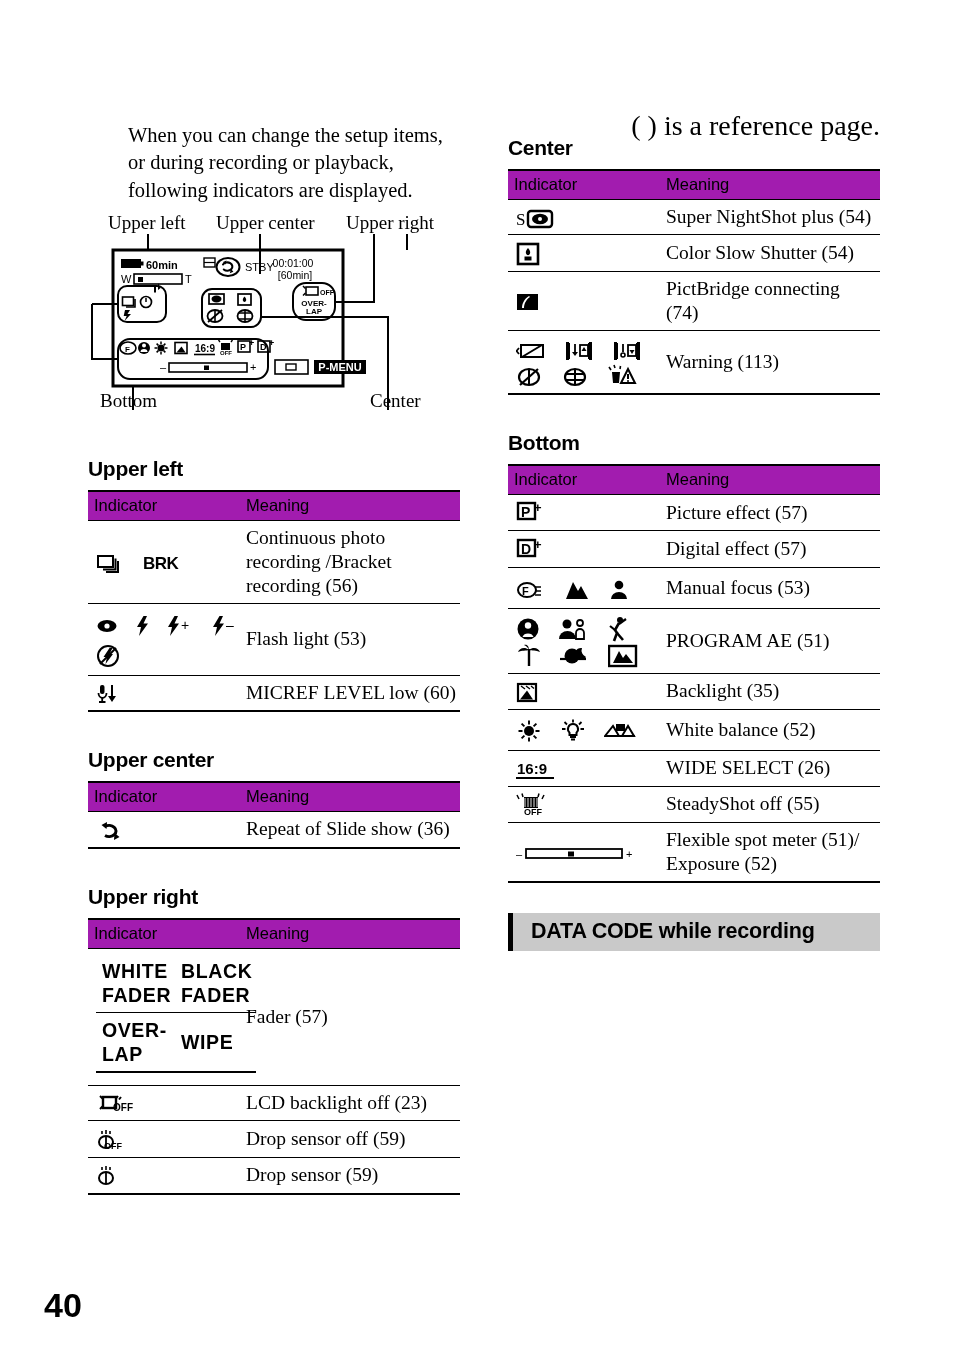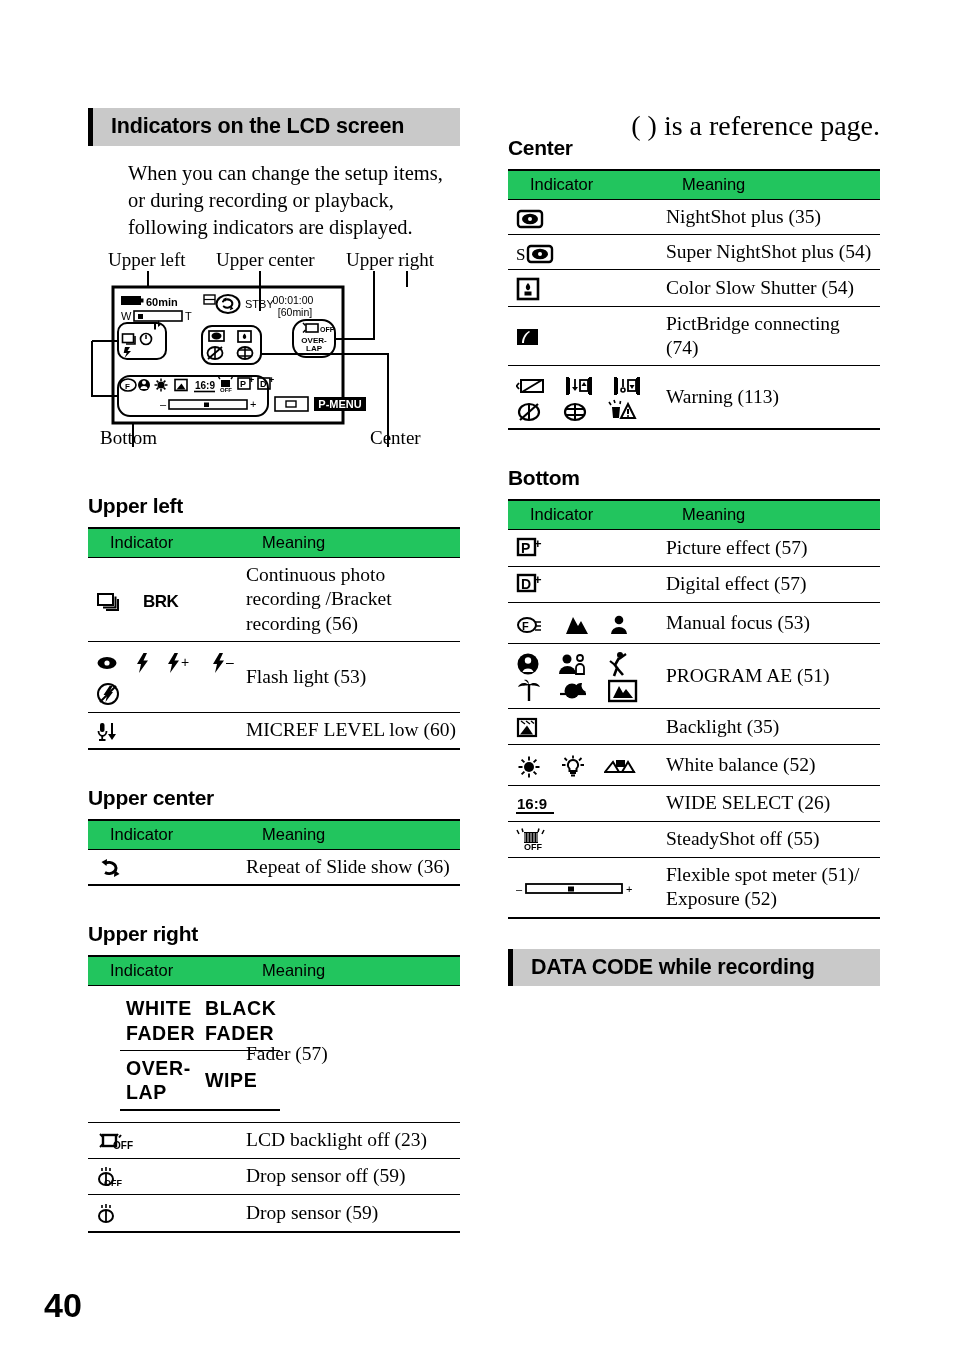--- a/index.html
+++ b/index.html
@@ -65,26 +65,26 @@
   
   table.ind {
     border-collapse: collapse;
     width: 372px;
     table-layout: fixed;
     font-family: "Liberation Serif", serif;
   }
   table.ind col.c1 { width: 152px; }
   table.ind col.c2 { width: 220px; }
   table.ind thead th {
-    background: #22c55e;
+    background: #a21caf;
     font-family: "Liberation Sans", sans-serif;
     font-weight: normal;
     font-size: 16.5px;
     text-align: left;
-    padding: 4px 4px 5px 22px;
+    padding: 4px 4px 5px 6px;
     border-top: 2px solid #000;
     border-bottom: 1px solid #000;
   }
   table.ind td {
     border-bottom: 1px solid #000;
     padding: 5px 4px 5px 6px;
     font-size: 19.5px;
     line-height: 1.24;
     vertical-align: middle;
   }
@@ -107,21 +107,20 @@
   svg.gi { display: block; }
 
   
   .faderlabels {
     font-family: "Liberation Sans", sans-serif;
     font-weight: bold;
     font-size: 10.5px;
     letter-spacing: 0.6px;
     line-height: 1.22;
     display: inline-block;
-    margin-left: 24px;
   }
   .faderlabels table { border-collapse: collapse; }
   .faderlabels td { border: 0; padding: 0 10px 0 0; font-family: inherit; font-size: inherit; font-weight: inherit; line-height: 1.22;}
   .fl-r { text-align: left; }
 
   
   .lcd-wrap {
     position: relative;
     width: 372px;
     height: 215px;
@@ -155,23 +154,20 @@
 </style>
 </head>
 <body>
 
 <div class="page">
 
   <div class="refnote">( ) is a reference page.</div>
 
   <div class="col-left">
 
-    <div class="banner-wrap">
-      <div class="banner">Indicators on the LCD screen</div>
-    </div>
 
     <div class="body-text">When you can change the setup items, or during recording or playback, following indicators are displayed.</div>
 
     <div class="lcd-wrap">
       <div class="lbl" style="left:20px; top:0px;">Upper left</div>
       <div class="lbl" style="left:128px; top:0px;">Upper center</div>
       <div class="lbl" style="left:258px; top:0px;">Upper right</div>
       <div class="lbl" style="left:12px; top:178px;">Bottom</div>
       <div class="lbl" style="left:282px; top:178px;">Center</div>
 
@@ -511,32 +507,20 @@
         <thead>
           <tr>
             <th>Indicator</th>
             <th>Meaning</th>
           </tr>
         </thead>
         <tbody>
           <tr>
             <td class="icons">
               <span class="ic">
-                <svg class="gi" width="30" height="20" viewBox="0 0 30 20">
-                    <rect x="2" y="2" width="24" height="16" rx="3" fill="none" stroke="#000" stroke-width="2.4"></rect>
-                    <ellipse cx="14" cy="10" rx="8" ry="5.2" fill="#000"></ellipse>
-                    <circle cx="14" cy="10" r="2" fill="#fff"></circle>
-                  </svg>
-              </span>
-            </td>
-            <td>NightShot plus (35)</td>
-          </tr>
-          <tr>
-            <td class="icons">
-              <span class="ic">
                 <svg class="gi" width="42" height="20" viewBox="0 0 42 20">
                     <text x="0" y="16" font-family="Liberation Serif, serif" font-size="17" fill="#000">S</text>
                     <rect x="12" y="2" width="24" height="16" rx="3" fill="none" stroke="#000" stroke-width="2.4"></rect>
                     <ellipse cx="24" cy="10" rx="8" ry="5.2" fill="#000"></ellipse>
                     <circle cx="24" cy="10" r="2" fill="#fff"></circle>
                   </svg>
               </span>
             </td>
             <td>Super NightShot plus (54)</td>
           </tr>

